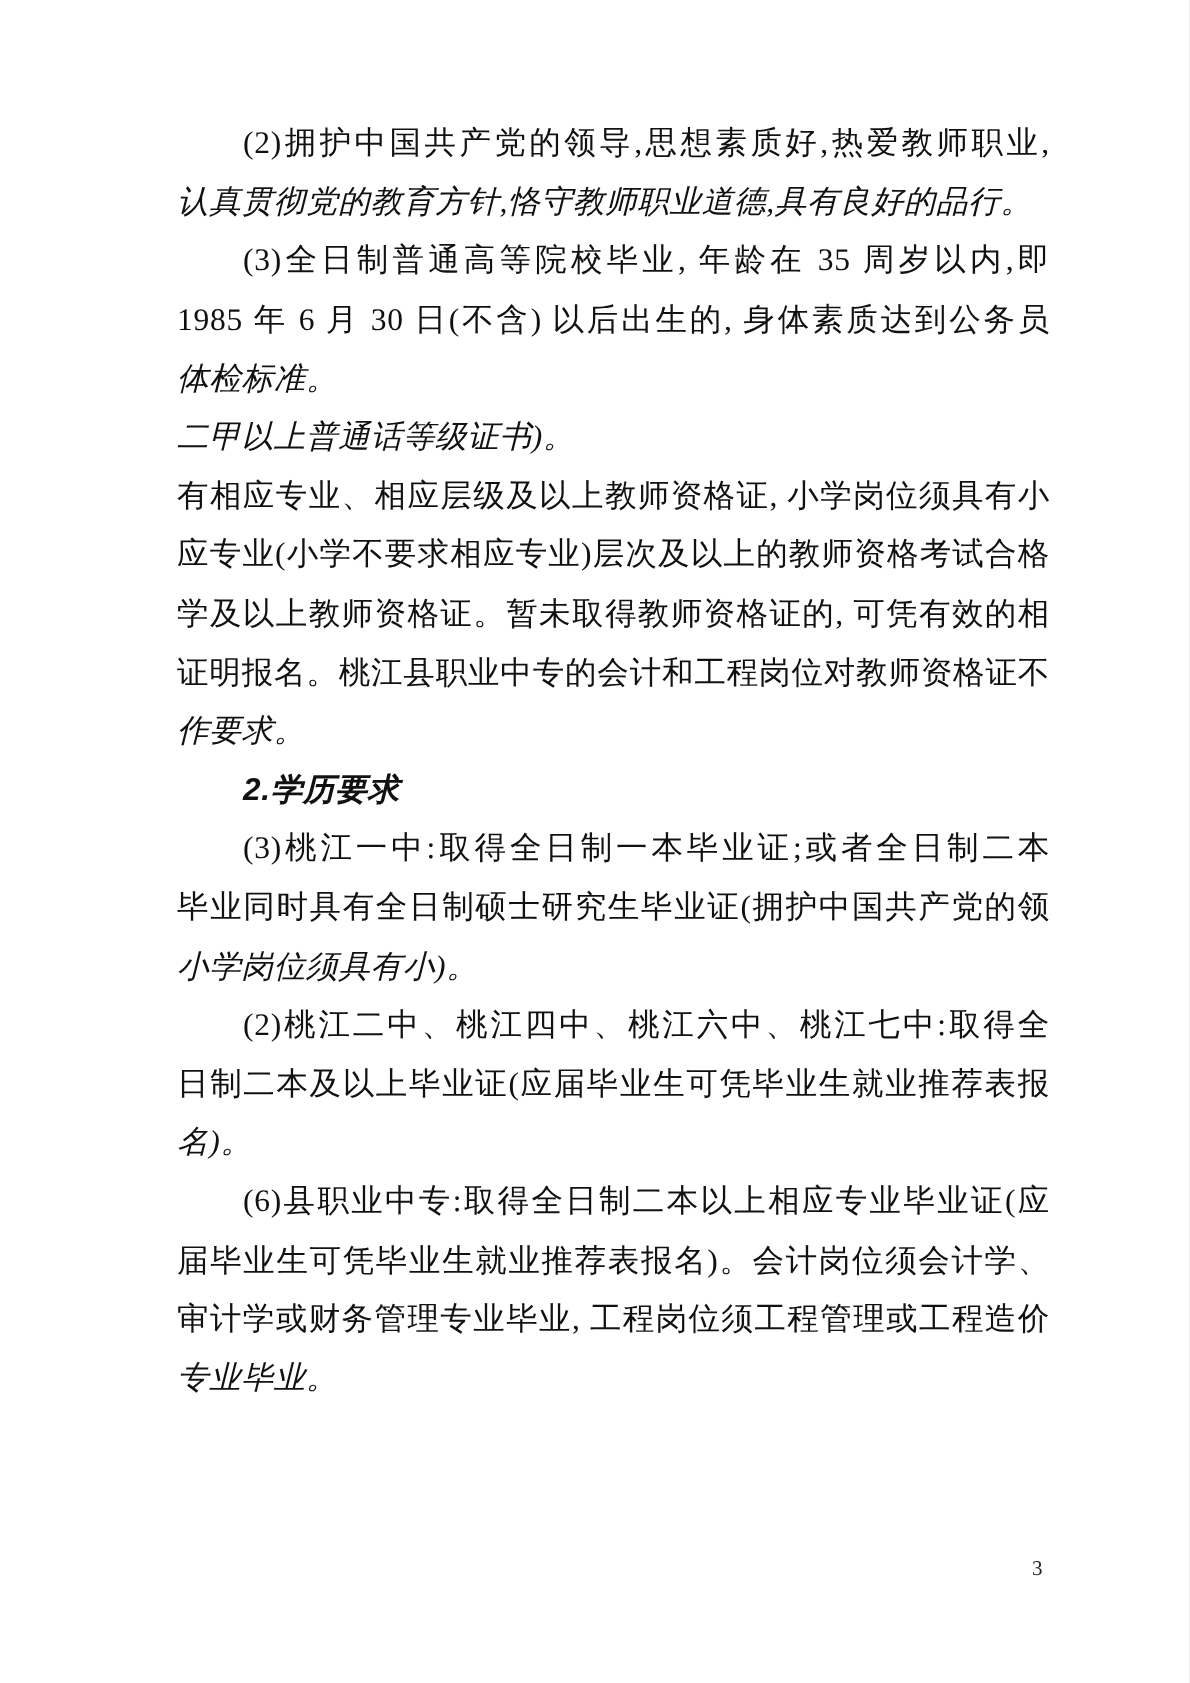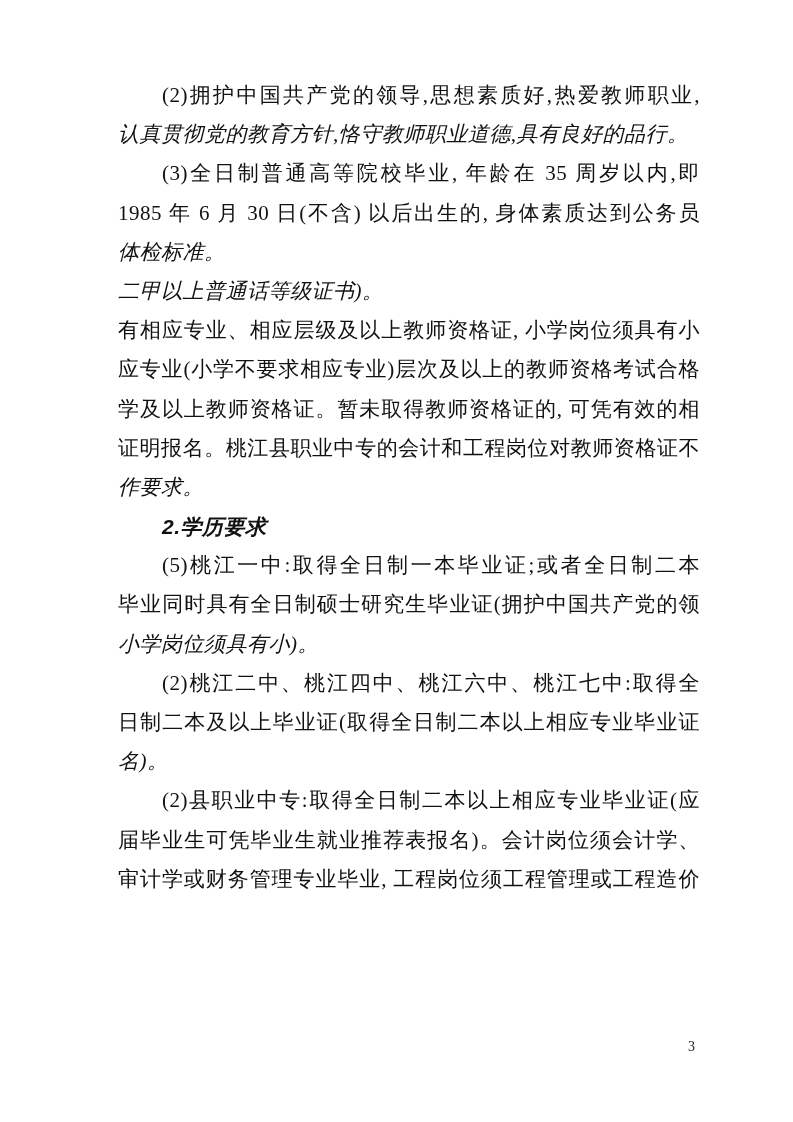--- a/index.html
+++ b/index.html
@@ -65,24 +65,25 @@
       <div class="line indent">(3)全日制普通高等院校毕业, 年龄在 35 周岁以内,即</div>
       <div class="line">1985 年 6 月 30 日(不含) 以后出生的, 身体素质达到公务员</div>
       <div class="line end">体检标准。</div>
       <div class="line end">二甲以上普通话等级证书)。</div>
       <div class="line">有相应专业、相应层级及以上教师资格证, 小学岗位须具有小</div>
       <div class="line">应专业(小学不要求相应专业)层次及以上的教师资格考试合格</div>
       <div class="line">学及以上教师资格证。暂未取得教师资格证的, 可凭有效的相</div>
       <div class="line">证明报名。桃江县职业中专的会计和工程岗位对教师资格证不</div>
       <div class="line end">作要求。</div>
       <div class="line indent end heading">2.学历要求</div>
-      <div class="line indent">(5)桃江一中:取得全日制一本毕业证;或者全日制二本</div>
+      <div class="line indent">(3)桃江一中:取得全日制一本毕业证;或者全日制二本</div>
       <div class="line">毕业同时具有全日制硕士研究生毕业证(拥护中国共产党的领导</div>
       <div class="line end">小学岗位须具有小)。</div>
       <div class="line indent">(2)桃江二中、桃江四中、桃江六中、桃江七中:取得全</div>
-      <div class="line">日制二本及以上毕业证(取得全日制二本以上相应专业毕业证</div>
+      <div class="line">日制二本及以上毕业证(应届毕业生可凭毕业生就业推荐表报</div>
       <div class="line end">名)。</div>
-      <div class="line indent">(2)县职业中专:取得全日制二本以上相应专业毕业证(应</div>
+      <div class="line indent">(6)县职业中专:取得全日制二本以上相应专业毕业证(应</div>
       <div class="line">届毕业生可凭毕业生就业推荐表报名)。会计岗位须会计学、</div>
       <div class="line">审计学或财务管理专业毕业, 工程岗位须工程管理或工程造价</div>
+      <div class="line end">专业毕业。</div>
     </div>
   <div class="page-number">3</div>
 </div>
 
 </body></html>

